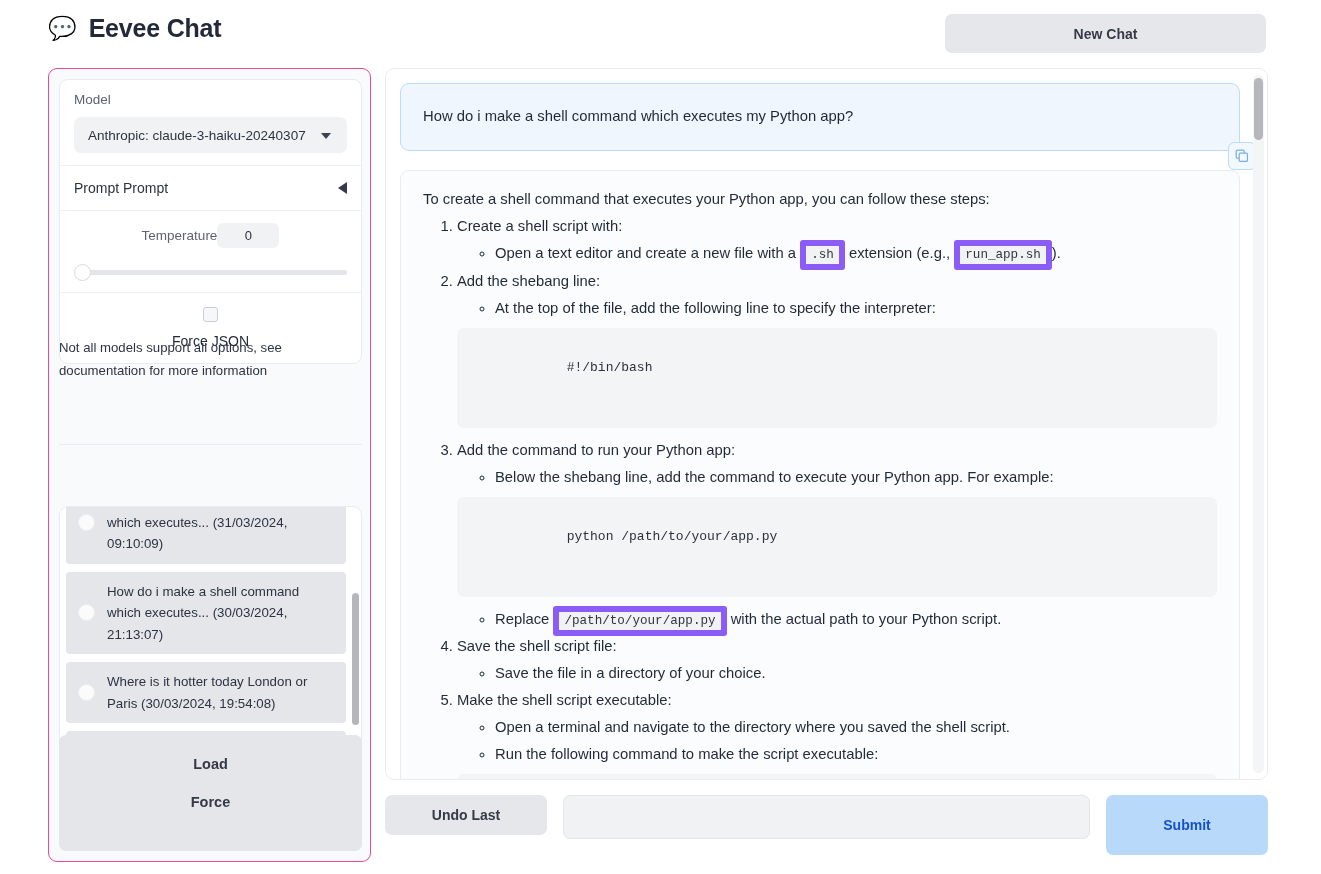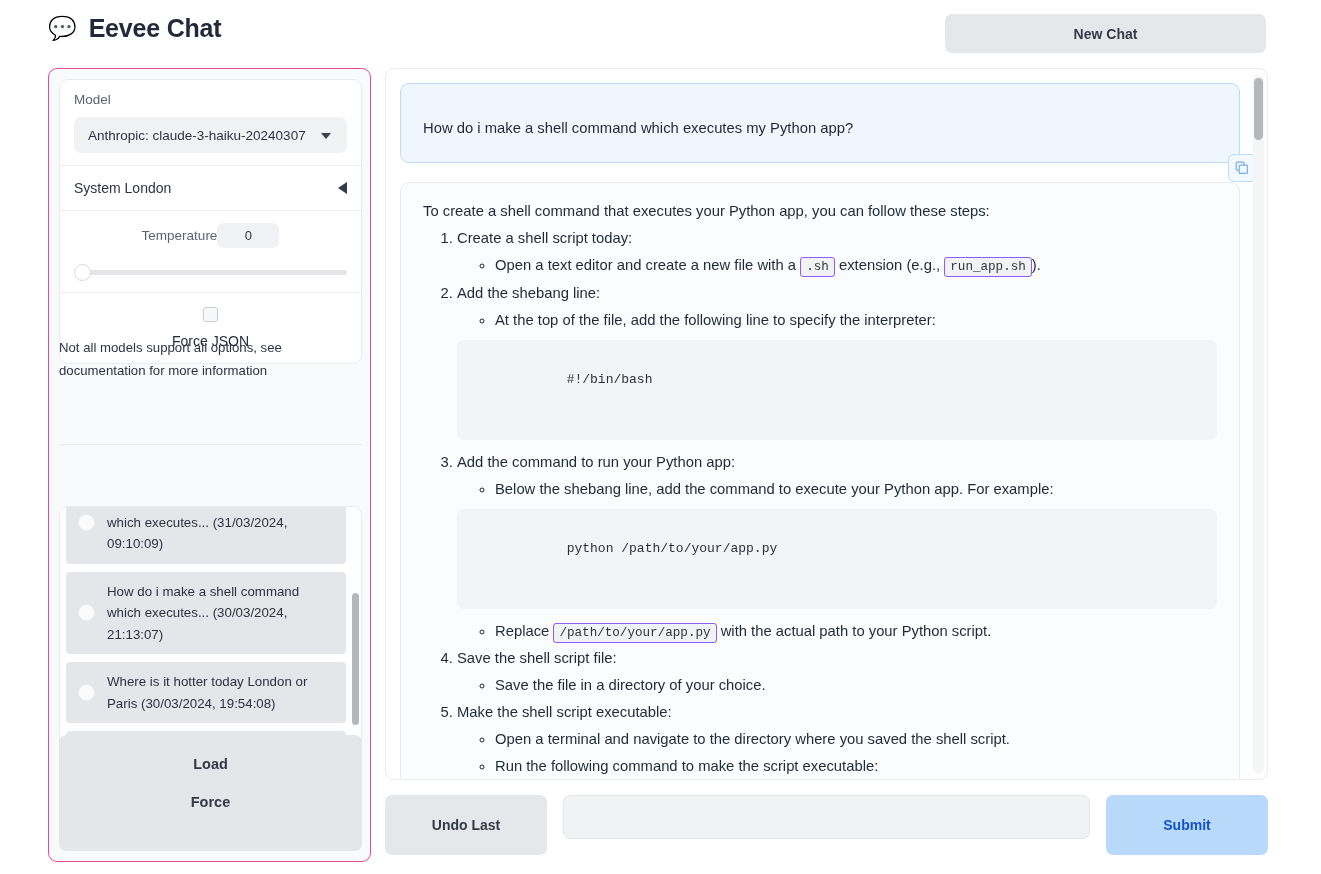--- a/index.html
+++ b/index.html
@@ -131,21 +131,21 @@
   
   .chat-panel {
     position: absolute; left: 385px; top: 68px; width: 883px; height: 712px;
     background: #ffffff; border: 1px solid #e9ebef; border-radius: 9px;
     overflow: hidden;
   }
   .chat-inner { position: absolute; left: 0; top: 0; width: 868px; padding: 14px; }
 
   .bubble-user {
     position: relative; background: #eff6fe; border: 1px solid #bcdcfa;
-    border-radius: 9px; padding: 36px 22px 26px;
+    border-radius: 9px; padding: 24px 22px 26px;
     font-size: 14.8px; color: #1f2937;
   }
   .copy-btn-user {
     position: absolute; right: -17px; bottom: -20px;
     width: 28px; height: 28px; background: #f1f8ff;
     border: 1px solid #bcdcfa; border-radius: 6px;
     display: flex; align-items: center; justify-content: center; cursor: pointer;
   }
 
   .bubble-assistant {
@@ -153,21 +153,21 @@
     border-radius: 9px; padding: 18px 22px 10px;
     font-size: 14.8px; line-height: 1.42; color: #1f2937;
   }
   .bubble-assistant p { margin: 0 0 4px; }
   .bubble-assistant ol { margin: 0; padding-left: 34px; }
   .bubble-assistant ul { margin: 0; padding-left: 38px; list-style-type: circle; }
   .bubble-assistant li { margin: 6px 0; }
 
   code.inline {
     font-family: "Liberation Mono", monospace; font-size: 12.6px;
-    background: #f1f2f4; border: 1px solid #8b5cf6; border-radius: 3px;
+    background: #f1f2f4; border: 6px solid #8b5cf6; border-radius: 3px;
     padding: 2px 5px; color: #30363f;
   }
   .codeblock {
     position: relative; background: #f3f4f6; border-radius: 7px;
     margin: 9px 0 12px; padding: 13px 44px 13px 16px;
     font-family: "Liberation Mono", monospace; font-size: 13px; color: #2b313b;
     white-space: pre;
   }
   .copy-btn-code {
     position: absolute; right: 13px; top: 50%; margin-top: -9px;
@@ -179,21 +179,21 @@
     background: #f4f5f6; border-radius: 6px;
   }
   .chat-sb-thumb {
     position: absolute; right: 4px; top: 9px; width: 9px; height: 62px;
     background: #b6b7ba; border-radius: 6px;
   }
 
   
   .composer { position: absolute; left: 385px; top: 795px; width: 883px; height: 44px; }
   .undo-btn {
-    position: absolute; left: 0; top: 0; width: 162px; height: 60px;
+    position: absolute; left: 0; top: 0; width: 162px; height: 40px;
     background: #e6e7eb; border: none; border-radius: 7px;
     font-family: "Liberation Sans", sans-serif;
     font-size: 14px; font-weight: bold; color: #343a46; cursor: pointer;
   }
   .prompt-box {
     position: absolute; left: 178px; top: 0; width: 527px; height: 44px;
     background: #f1f2f4; border: 1px solid #e4e6ea; border-radius: 7px;
     font-family: "Liberation Sans", sans-serif; font-size: 14px;
     color: #1f2937; padding: 11px 14px; resize: none; outline: none;
   }
@@ -220,21 +220,21 @@
   <div class="opt-card">
     <div class="opt-row">
       <div class="opt-label">Model</div>
       <div class="model-select">
         <span>Anthropic: claude-3-haiku-20240307</span>
         <span class="caret-down"></span>
       </div>
     </div>
 
     <div class="opt-row sysprompt-row" style="padding:14px;">
-      <span>System London</span>
+      <span>Prompt Prompt</span>
       <span class="caret-left"></span>
     </div>
 
     <div class="opt-row">
       <div class="temp-head">
         <span class="temp-label">Temperature</span>
         <span class="temp-value">0</span>
       </div>
       <div class="slider">
         <div class="slider-track"></div>
@@ -289,21 +289,21 @@
           <rect x="1.2" y="1.2" width="8" height="8" rx="1"></rect>
           <rect x="4.2" y="4.2" width="8.2" height="8.2" rx="1" fill="#f1f8ff"></rect>
         </svg>
       </span>
     </div>
 
     <div class="bubble-assistant">
       <p>To create a shell command that executes your Python app, you can follow these steps:</p>
       <ol>
         <li>
-          <span>Create a shell script today:</span>
+          <span>Create a shell script with:</span>
           <ul>
             <li>
               <span>Open a text editor and create a new file with a </span><code class="inline">.sh</code><span> extension (e.g., </span><code class="inline">run_app.sh</code><span>).</span>
             </li>
           </ul>
         </li>
 
         <li>
           <span>Add the shebang line:</span>
           <ul>

